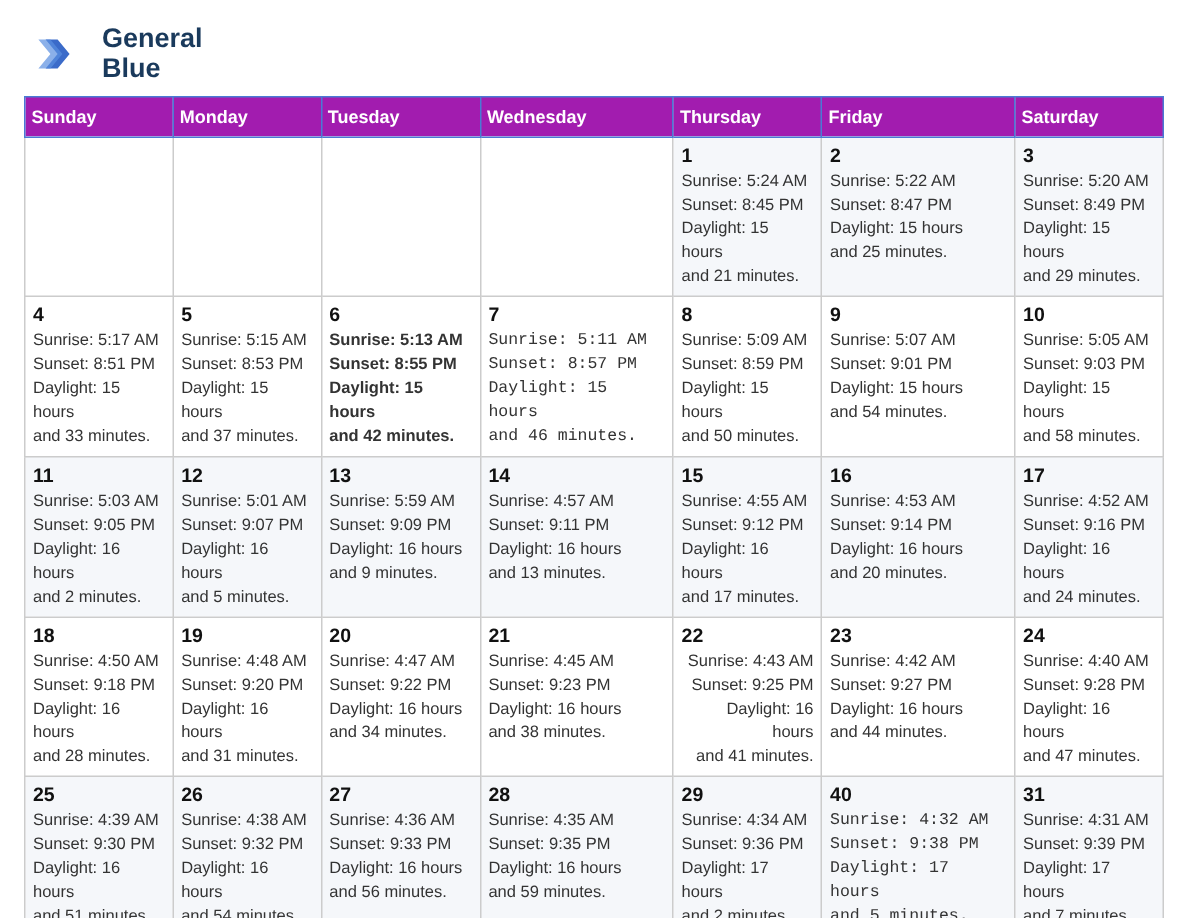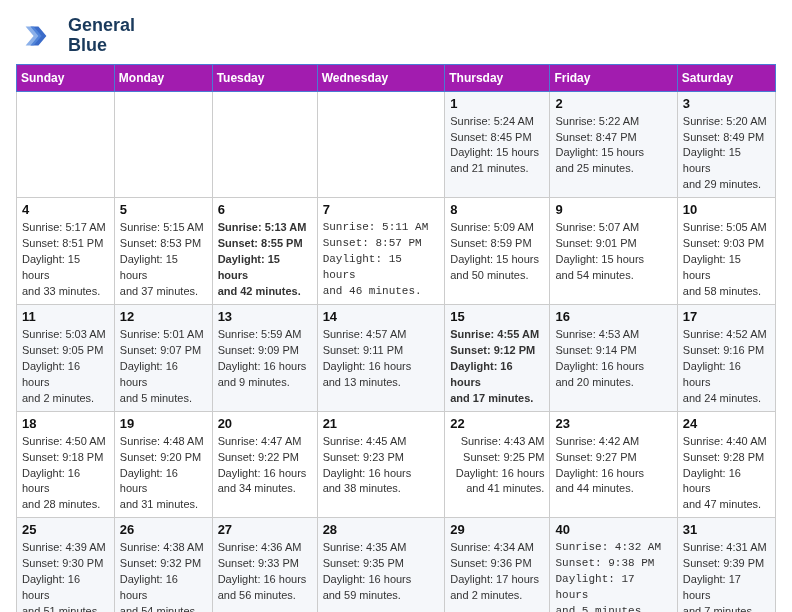--- a/index.html
+++ b/index.html
@@ -222,21 +222,21 @@
         </td>
         <td>
           <div class="day-num">14</div>
           <div class="day-info" style="white-space: pre-line;">Sunrise: 4:57 AM
 Sunset: 9:11 PM
 Daylight: 16 hours
 and 13 minutes.</div>
         </td>
         <td>
           <div class="day-num">15</div>
-          <div class="day-info" style="white-space: pre-line; font-weight: bold;">Sunrise: 4:55 AM
+          <div class="day-info" style="white-space: pre-line;">Sunrise: 4:55 AM
 Sunset: 9:12 PM
 Daylight: 16 hours
 and 17 minutes.</div>
         </td>
         <td>
           <div class="day-num">16</div>
           <div class="day-info" style="white-space: pre-line;">Sunrise: 4:53 AM
 Sunset: 9:14 PM
 Daylight: 16 hours
 and 20 minutes.</div>

